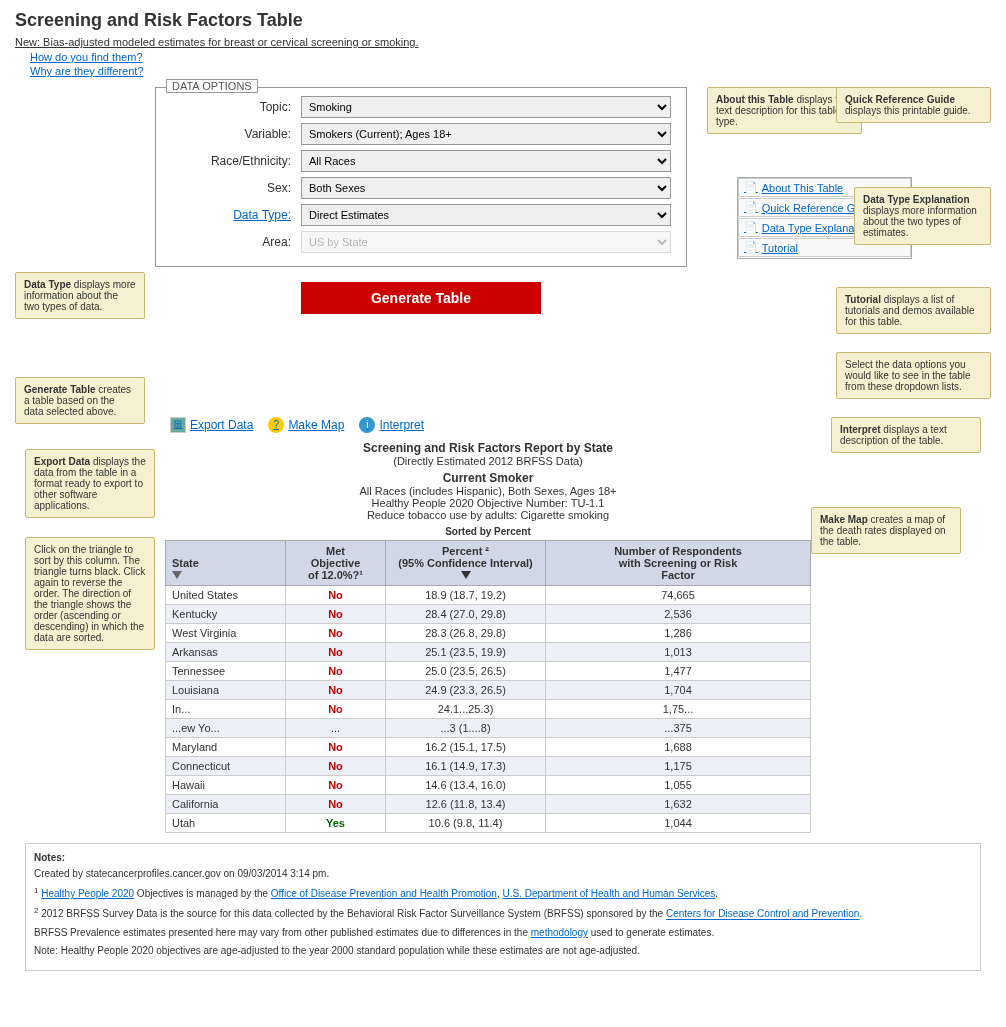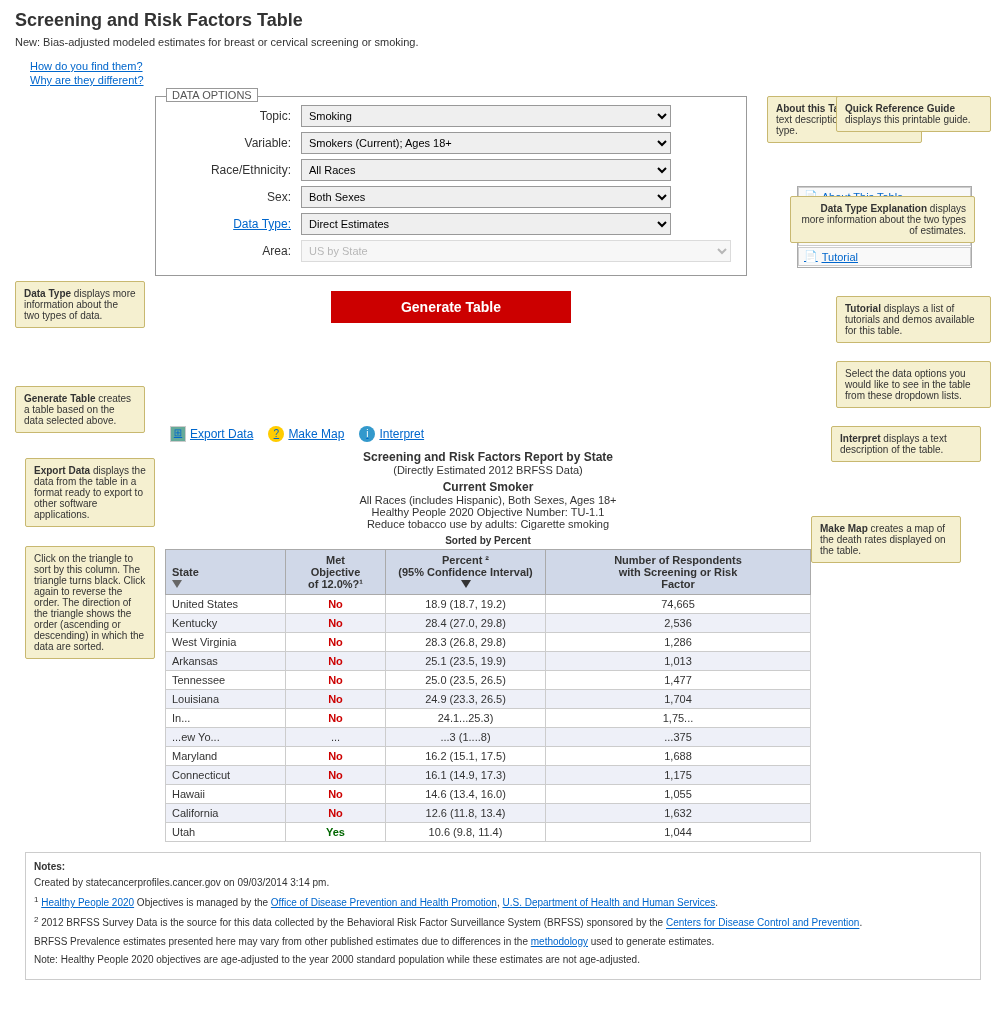--- a/index.html
+++ b/index.html
@@ -1,30 +1,30 @@
 <!DOCTYPE html>
 <html><head>
   <meta charset="utf-8">
   <style>
     * { box-sizing: border-box; margin: 0; padding: 0; }
     body { font-family: Arial, sans-serif; font-size: 12px; background: #fff; color: #333; width: 1006px; }
     .page { padding: 10px 15px; position: relative; }
     h1 { font-size: 18px; font-weight: bold; color: #333; margin-bottom: 5px; }
-    .subtitle { font-size: 11px; color: #333; margin-bottom: 12px; }
+    .subtitle { font-size: 11px; color: #333; margin-bottom: 3px; text-decoration: underline; }
     .links { margin-bottom: 10px; padding-left: 15px; }
     .links a { color: #0066cc; font-size: 11px; display: block; text-decoration: underline; margin-bottom: 2px; }
 
     
     .data-options-box { border: 1px solid #999; margin: 0 10px 15px 10px; padding: 8px 15px; position: relative; }
     .data-options-title { position: absolute; top: -9px; left: 10px; background: #fff; padding: 0 5px; font-size: 11px; text-transform: uppercase; color: #555; border: 1px solid #999; }
     .form-row { display: flex; align-items: center; margin-bottom: 5px; }
     .form-label { width: 130px; text-align: right; padding-right: 10px; font-size: 12px; }
     .form-label.link-label { color: #0066cc; text-decoration: underline; cursor: pointer; }
     .form-select { width: 370px; height: 22px; font-size: 11px; border: 1px solid #999; padding: 1px 3px; }
-    .form-select-disabled { width: 430px; height: 22px; font-size: 11px; border: 1px solid #ccc; padding: 1px 3px; background: #f5f5f5; color: #999; }
+    .form-select-disabled { width: 370px; height: 22px; font-size: 11px; border: 1px solid #ccc; padding: 1px 3px; background: #f5f5f5; color: #999; }
 
     
     .generate-btn { display: block; width: 240px; height: 32px; background: #cc0000; color: #fff; font-size: 14px; font-weight: bold; border: none; cursor: pointer; margin: 10px auto; }
     .nav-link-item { display: flex; align-items: center; padding: 2px 5px; font-size: 11px; color: #0066cc; text-decoration: underline; cursor: pointer; border: 1px solid #ccc; margin-bottom: 1px; background: #f9f9f9; }
 
     
     .table-section { margin: 10px; position: relative; }
     .table-toolbar { display: flex; align-items: center; gap: 15px; margin-bottom: 8px; padding-left: 5px; }
     .toolbar-item { display: flex; align-items: center; gap: 4px; color: #0066cc; font-size: 12px; text-decoration: underline; cursor: pointer; }
 
@@ -171,21 +171,21 @@
           <div class="nav-link-item">
             <span style="color: #666; margin-right: 4px;">📄</span>
             <a href="#" style="color: #0066cc; font-size: 11px; text-decoration: underline;">Data Type Explanation</a>
           </div>
           <div class="nav-link-item">
             <span style="color: #666; margin-right: 4px;">📄</span>
             <a href="#" style="color: #0066cc; font-size: 11px; text-decoration: underline;">Tutorial</a>
           </div>
         </div>
 
-        <div class="tooltip-callout" style="position: absolute; right: 16px; top: 100px; width: 185px; font-size: 10px; text-align: right;">
+        <div class="tooltip-callout" style="position: absolute; right: 0; top: 100px; width: 137px; font-size: 10px;">
           <strong>Data Type Explanation</strong> <span>displays more information about the two types of estimates.</span>
         </div>
 
         <div class="tooltip-callout" style="position: absolute; right: 0; top: 200px; width: 155px; font-size: 10px;">
           <strong>Tutorial</strong> <span>displays a list of tutorials and demos available for this table.</span>
         </div>
 
         <div class="tooltip-callout" style="position: absolute; right: 0; top: 265px; width: 155px; font-size: 10px;">
           <span>Select the data options you would like to see in the table from these dropdown lists.</span>
         </div>

